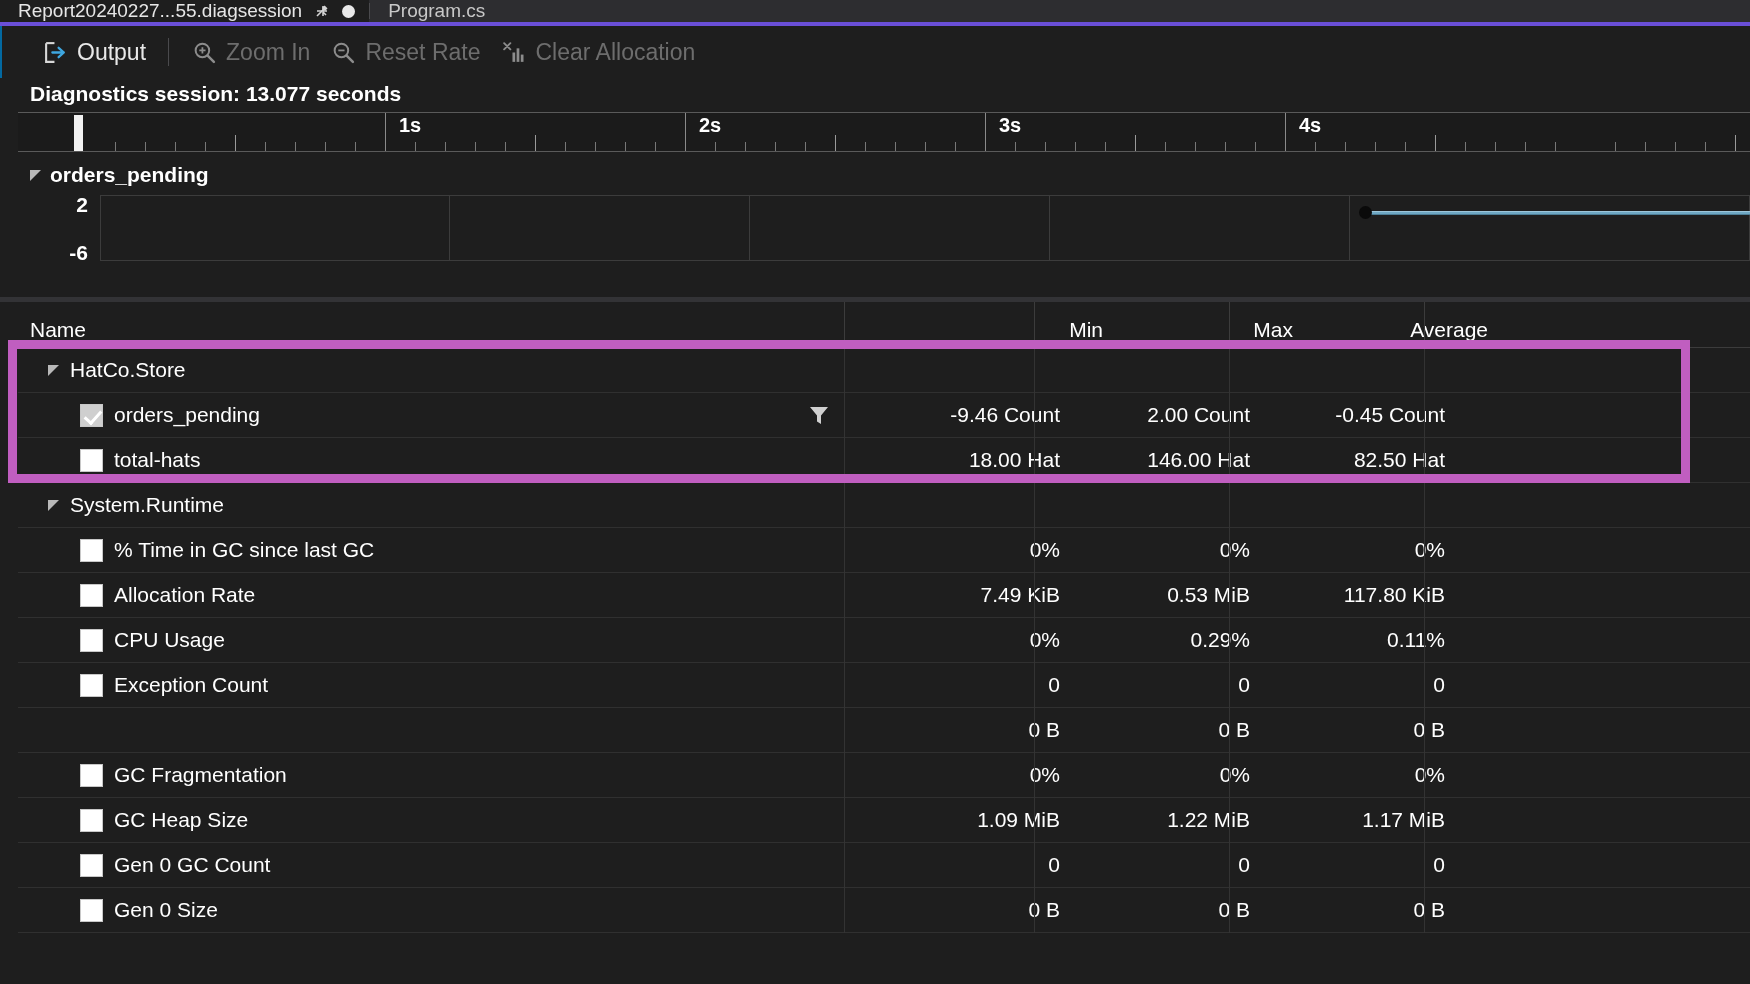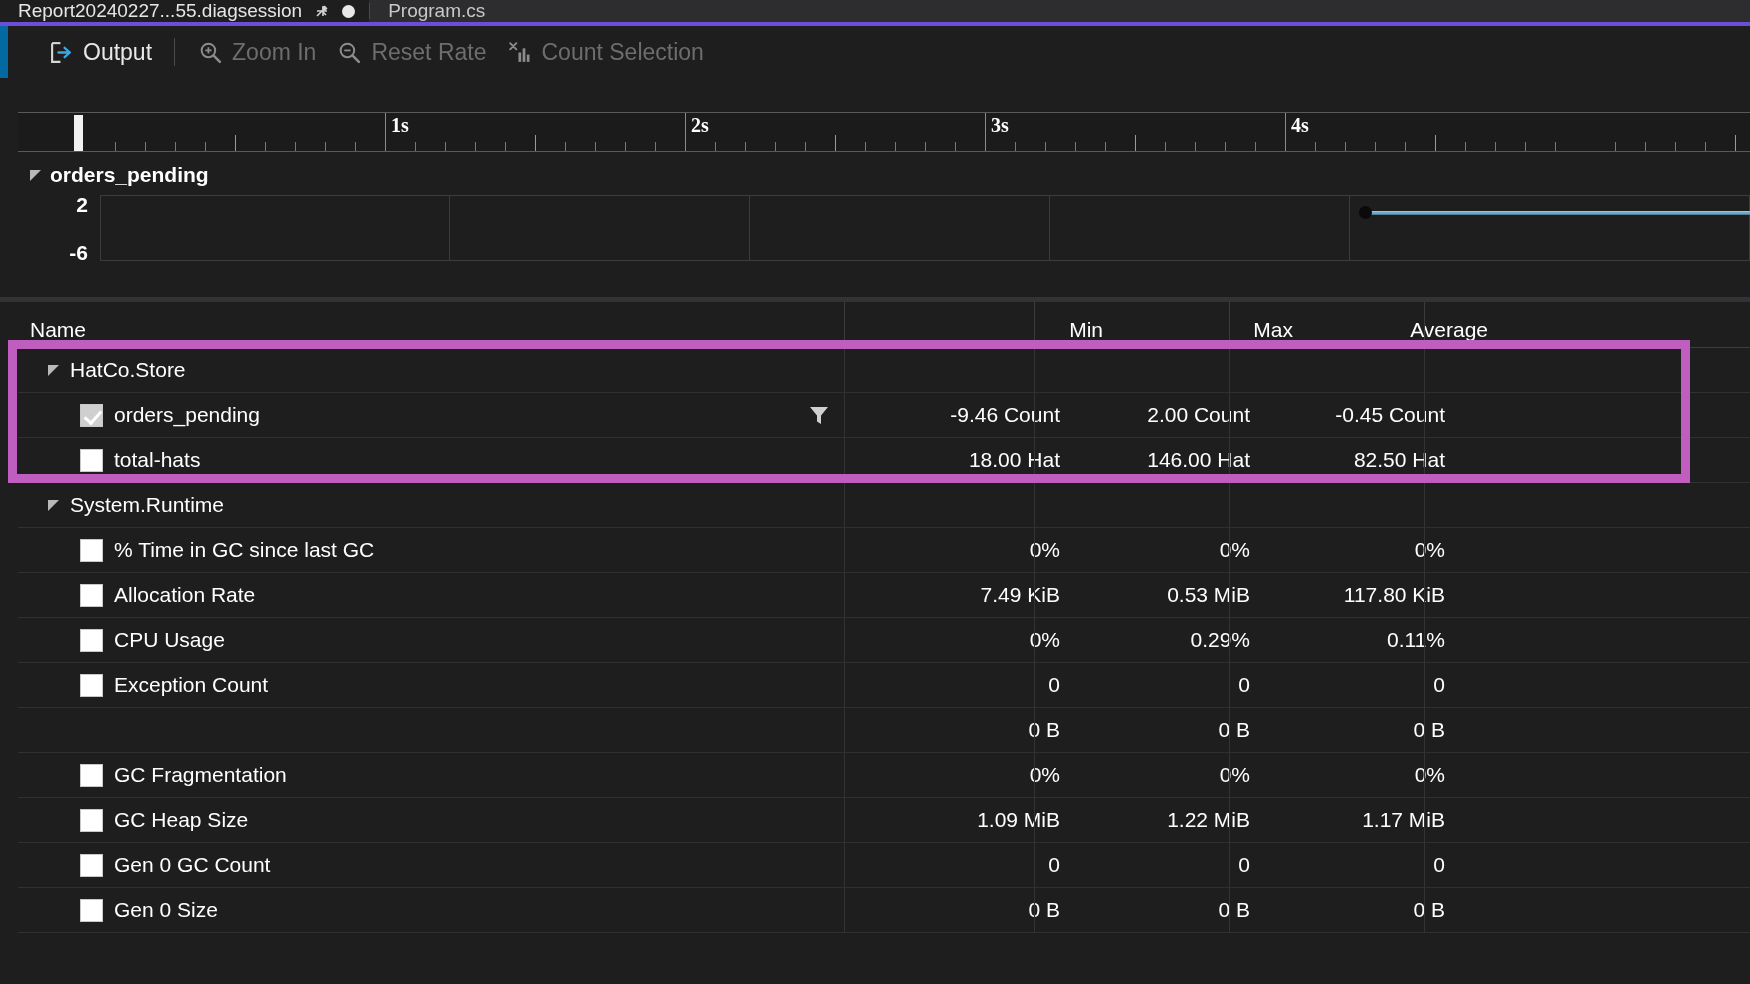--- a/index.html
+++ b/index.html
@@ -79,21 +79,21 @@
   
   .toolbar {
     position: absolute;
     top: 26px; left: 0;
     width: 1750px;
     height: 52px;
     display: flex;
     align-items: center;
     padding-left: 30px;
     gap: 0;
-    border-left: 8px solid #0369a1;
+    border-left: 2px solid #0369a1;
   }
   .tbtn {
     display: flex;
     align-items: center;
     gap: 9px;
     font-size: 23px;
     padding: 4px 10px;
     white-space: nowrap;
   }
   .tbtn.enabled { color: #e8e8e8; }
@@ -132,22 +132,21 @@
     width: 1px;
     height: 40px;
     background: #8a8a8a;
   }
   .ruler-label {
     position: absolute;
     top: 1px;
     font-size: 20px;
     font-weight: bold;
     color: #ffffff;
-    padding-left: 6px;
-    font-family: Liberation Serif, serif;
+    padding-left: 14px;
   }
   .ruler-tick {
     position: absolute;
     bottom: 0;
     width: 1px;
     height: 9px;
     background: #777;
   }
   .ruler-tick.mid {
     height: 16px;
@@ -393,24 +392,25 @@
 
     <div class="tbtn disabled">
       <span class="ico">
         <svg width="25" height="25" viewBox="0 0 24 24">
           <path d="M3 3 L9 9 M9 3 L3 9" stroke="#8c8c8c" stroke-width="1.8" stroke-linecap="round"></path>
           <rect x="11" y="12" width="2.6" height="9" fill="#8c8c8c"></rect>
           <rect x="15" y="8" width="2.6" height="13" fill="#8c8c8c"></rect>
           <rect x="19" y="14" width="2.6" height="7" fill="#8c8c8c"></rect>
         </svg>
       </span>
-      <span>Count Selection</span>
+      <span>Clear Allocation</span>
     </div>
   </div>
 
+  <div class="session">Diagnostics session: 13.077 seconds</div>
 
   <div class="ruler-wrap">
     <div class="ruler-seg-line" style="left:367px"></div>
     <div class="ruler-seg-line" style="left:667px"></div>
     <div class="ruler-seg-line" style="left:967px"></div>
     <div class="ruler-seg-line" style="left:1267px"></div>
 
     <div class="ruler-label" style="left:367px">1s</div>
     <div class="ruler-label" style="left:667px">2s</div>
     <div class="ruler-label" style="left:967px">3s</div>

